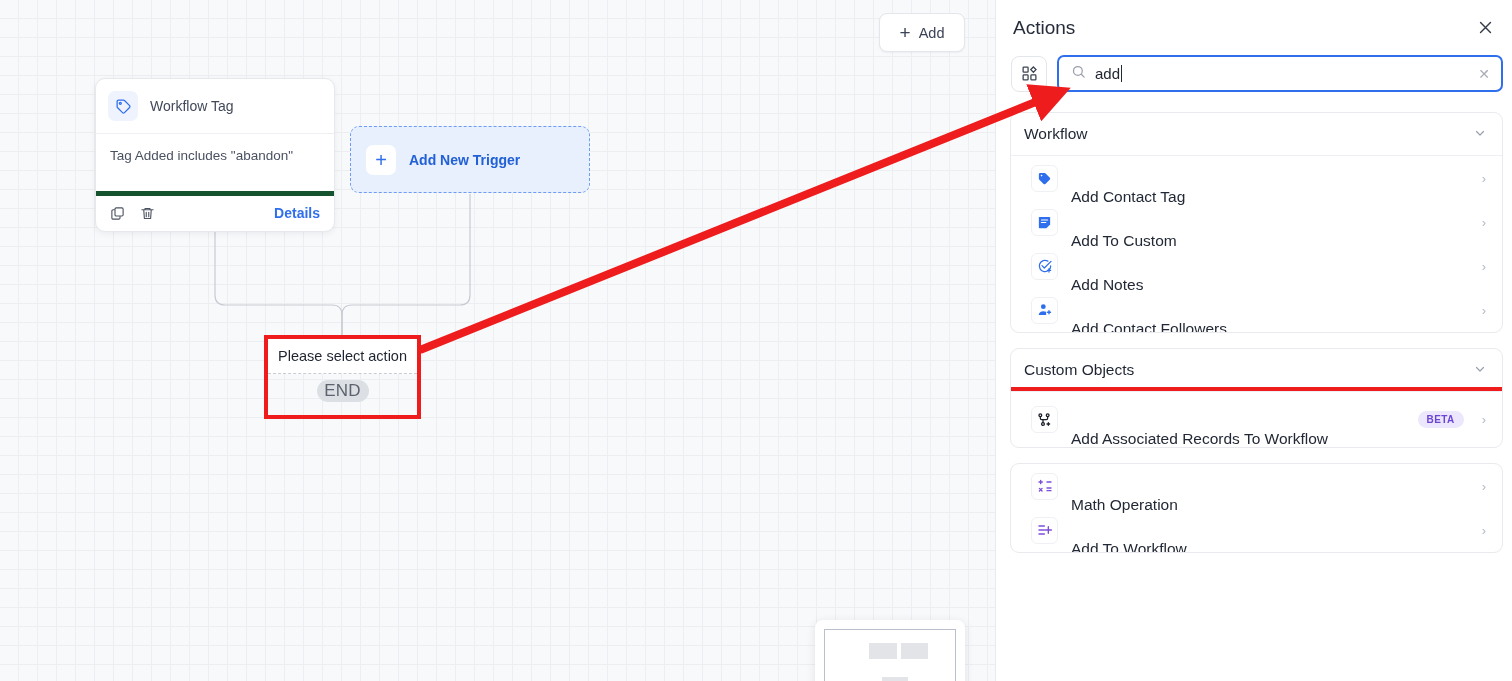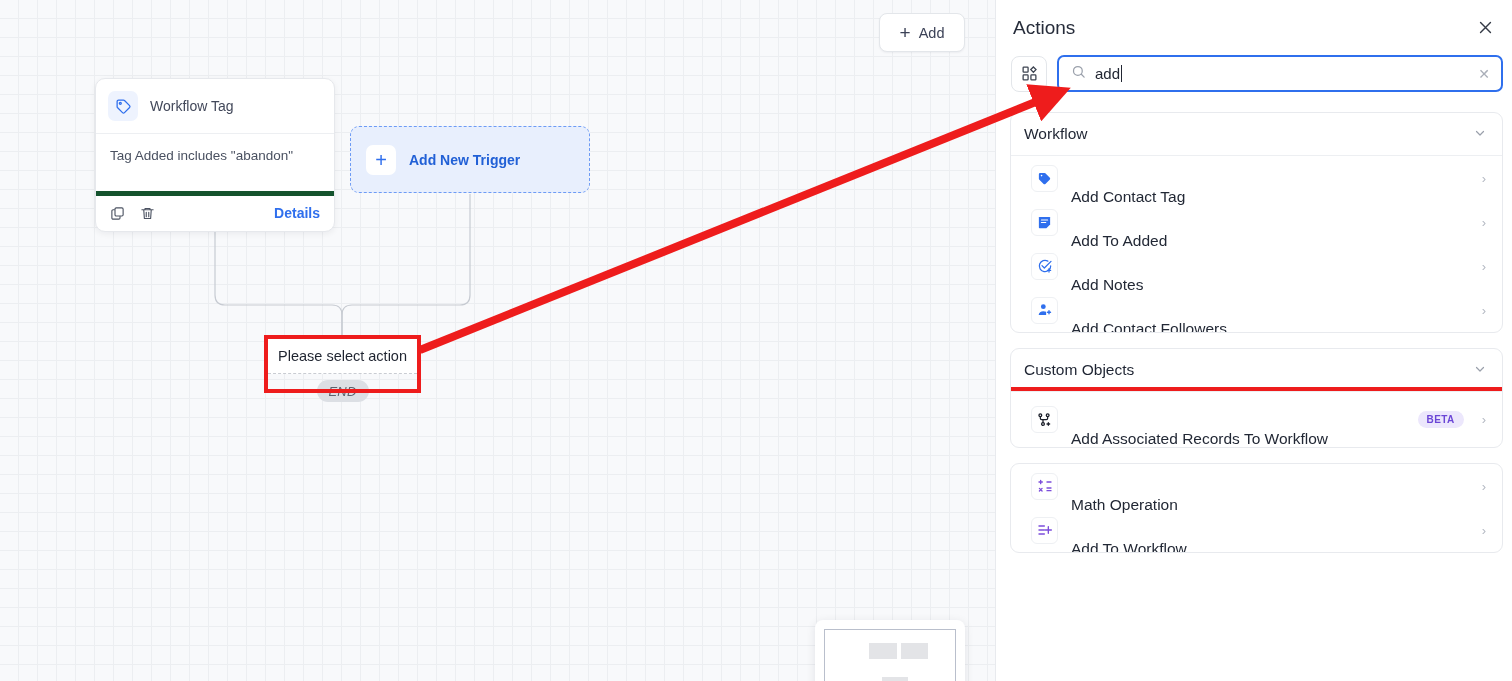--- a/index.html
+++ b/index.html
@@ -73,37 +73,37 @@
     width: 30px; height: 30px; border-radius: 7px; background: #fff;
     display: flex; align-items: center; justify-content: center; flex: none;
     font-size: 20px; color: #2f6fed; line-height: 1;
   }
   .trigger-add .lbl { font-size: 14px; color: #2160d6; font-weight: 700; }
 
   
   .connectors { position: absolute; left: 0; top: 0; width: 995px; height: 681px; pointer-events: none; }
 
   
-  .select-action-wrap { position: absolute; left: 264px; top: 335px; width: 157px; height: 58px; }
+  .select-action-wrap { position: absolute; left: 264px; top: 335px; width: 157px; height: 84px; }
   .select-action-hl {
     position: absolute; inset: 0;
     border: 4px solid #ee1c1c; background: transparent;
   }
   .select-action-box {
     position: absolute; left: 4px; top: 4px; width: 149px; height: 35px;
     background: #fff; border-bottom: 1px dashed #c9ccd2;
     display: flex; align-items: center; justify-content: center;
   }
   .select-action-box span { font-size: 14.5px; color: #1f2430; }
   .end-pill {
     position: absolute; left: 50%; top: 45px; transform: translateX(-50%);
     min-width: 52px; height: 22px; border-radius: 11px; background: #dcdfe4;
     display: flex; align-items: center; justify-content: center;
   }
-  .end-pill span { font-size: 13px; color: #5d636e; letter-spacing: .2px; font-style: italic; }
+  .end-pill span { font-size: 17px; color: #5d636e; letter-spacing: .2px; }
 
   
   .minimap {
     position: absolute; left: 815px; top: 620px;
     width: 150px; height: 90px; background: #fff;
     border-radius: 8px; box-shadow: 0 2px 10px rgba(16,24,40,.1);
     padding: 9px;
   }
   .minimap-inner { width: 100%; height: 100%; border: 1px solid #b9bfcc; background: #fff; position: relative; }
   .mm-b1 { position: absolute; left: 44px; top: 13px; width: 28px; height: 16px; background: #e3e4e7; }
@@ -311,21 +311,21 @@
           <span class="chev-r">›</span>
         </div>
 
         <div class="item">
           <span class="item-ico">
             <svg width="15" height="15" viewBox="0 0 24 24" fill="#2f6fed">
               <path d="M4 3h16a1 1 0 0 1 1 1v11l-6 6H4a1 1 0 0 1-1-1V4a1 1 0 0 1 1-1Z"></path>
               <path d="M7 8h10M7 12h7" stroke="#fff" stroke-width="1.8" stroke-linecap="round"></path>
             </svg>
           </span>
-          <span class="item-label">Add To Added</span>
+          <span class="item-label">Add To Custom</span>
           <span class="spacer"></span>
           <span class="chev-r">›</span>
         </div>
 
         <div class="item">
           <span class="item-ico">
             <svg width="16" height="16" viewBox="0 0 24 24" fill="none" stroke="#2f6fed" stroke-width="1.9" stroke-linecap="round" stroke-linejoin="round">
               <path d="M20.5 12a8.5 8.5 0 1 1-4.2-7.3"></path>
               <path d="M7.5 11.5 11 15 21 5"></path>
               <path d="M18 16v5M15.5 18.5h5"></path>

